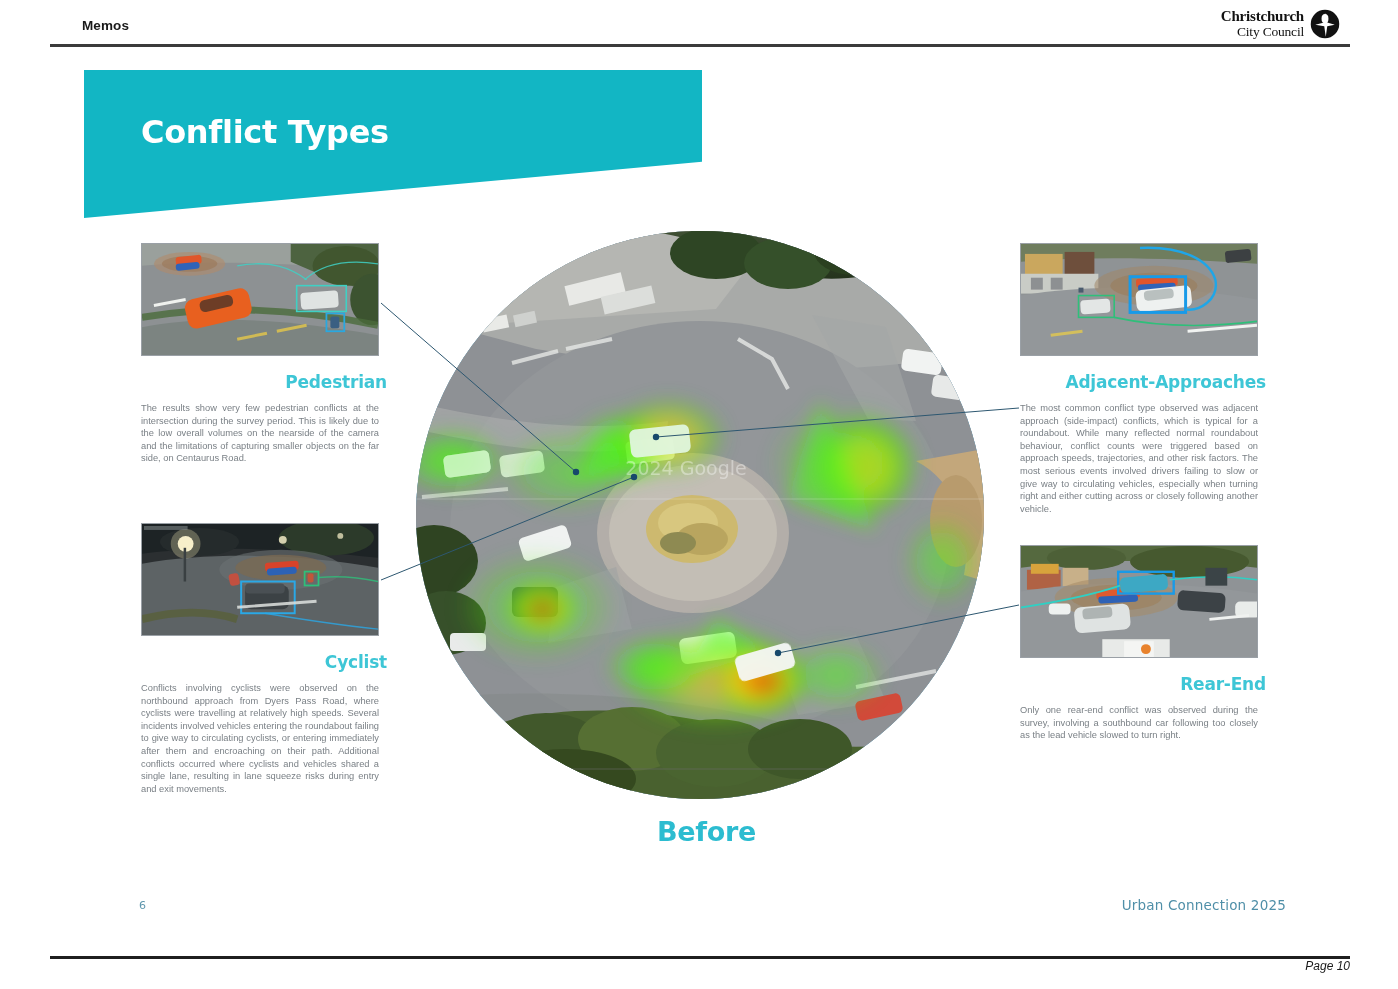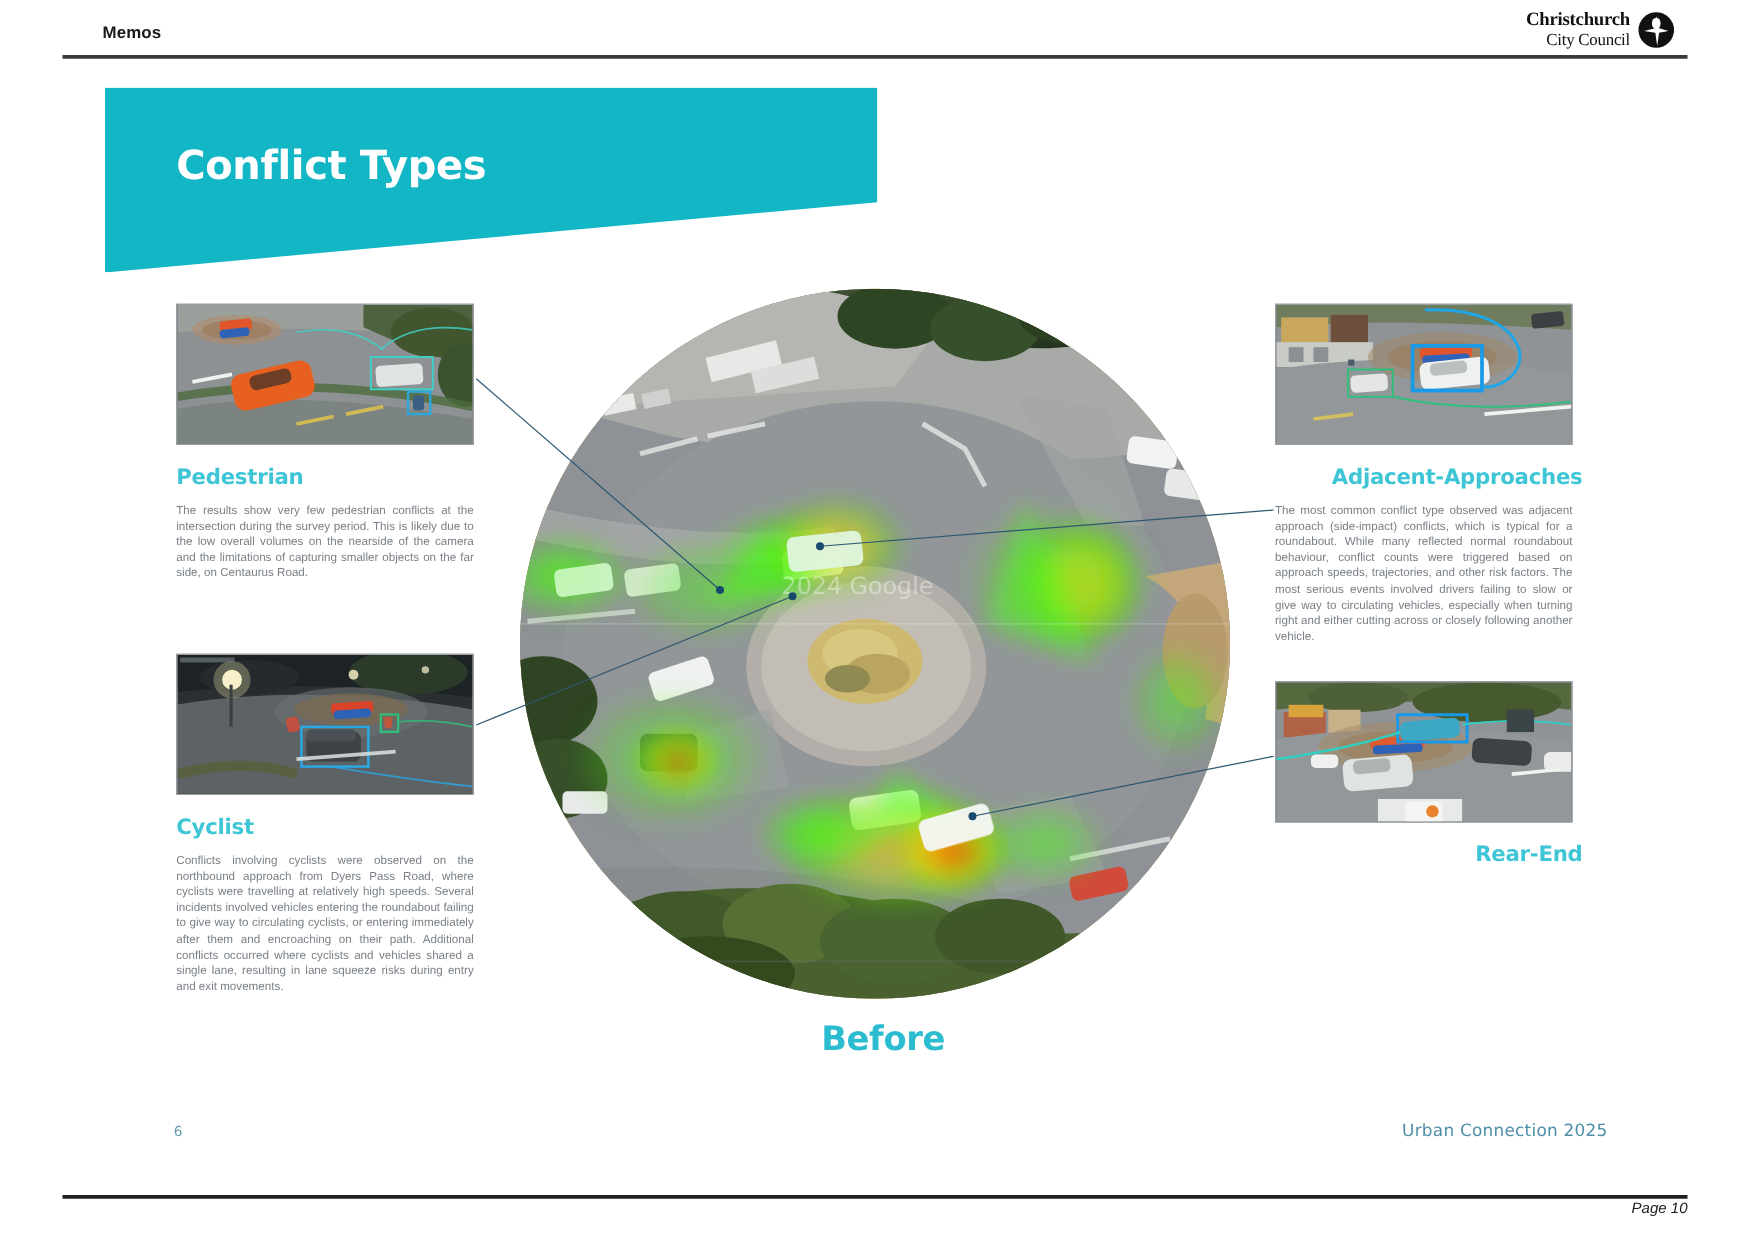--- a/index.html
+++ b/index.html
@@ -50,33 +50,34 @@
     width:238px; height:113px; border:1px solid #9aa0a6;
     position:relative; overflow:hidden; background:#6e7376;
   }
   .thumb.right-wide { width:238px; }
   .thumb-inner { position:absolute; inset:0; }
 
   .sec-head {
     font-size:17px; font-weight:bold; color:#3ec6d6;
     letter-spacing:-.2px; margin-top:16px;
     font-family:"DejaVu Sans", sans-serif;
+    text-align:right;
   }
   .sec-head.right { text-align:right; }
   .sec-body {
     font-size:9.3px; line-height:12.6px; color:#7a8086;
     text-align:justify; margin-top:10px; width:238px;
   }
   .sec-head.right + .sec-body { text-align:justify; }
 
   
   .map-wrap { position:absolute; left:416px; top:231px; width:568px; height:568px; }
   .map-circle {
     position:absolute; inset:0; border-radius:50%;
-    overflow:hidden; background:#eab308;
+    overflow:hidden; background:#0ea5e9;
   }
   .map-svg { position:absolute; inset:0; width:100%; height:100%; }
 
   
   .connectors { position:absolute; left:0; top:0; width:1398px; height:989px; pointer-events:none; }
 
   
   .before-label {
     position:absolute; left:657px; top:816px;
     font-size:27px; font-weight:bold; color:#2cbcd0;
@@ -390,20 +391,21 @@
         <path d="M0 62 C40 56 70 50 100 40" stroke="#2fd0c4" stroke-width="2" fill="none"></path>
         <path d="M150 34 C180 30 210 30 238 34" stroke="#2fd0c4" stroke-width="1.6" fill="none"></path>
         <path d="M190 74 L230 70" stroke="#f0f2f0" stroke-width="3"></path>
         <rect x="82" y="94" width="68" height="19" fill="#e8eae8"></rect>
         <rect x="104" y="96" width="30" height="17" fill="#f4f5f3"></rect>
         <circle cx="126" cy="104" r="5" fill="#e8822c"></circle>
         <rect x="186" y="22" width="22" height="18" fill="#3b4447"></rect>
       </svg>
     </div>
     <div class="sec-head right">Rear-End</div>
+    <div class="sec-body">Only one rear-end conflict was observed during the survey, involving a southbound car following too closely as the lead vehicle slowed to turn right.</div>
   </div>
 
   <svg class="connectors">
     <g stroke="#2d5770" stroke-width="1" fill="none">
       <line x1="381" y1="303" x2="576" y2="472"></line>
       <line x1="381" y1="580" x2="634" y2="477"></line>
       <line x1="1019" y1="408" x2="656" y2="437"></line>
       <line x1="1019" y1="605" x2="778" y2="653"></line>
     </g>
     <g fill="#17496b">

